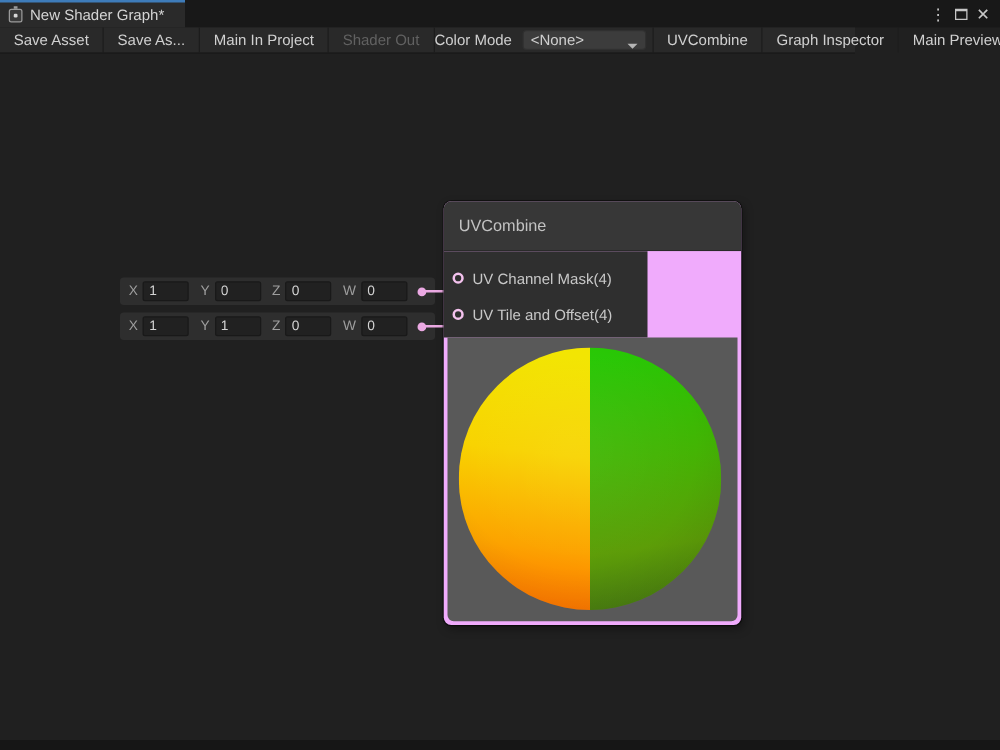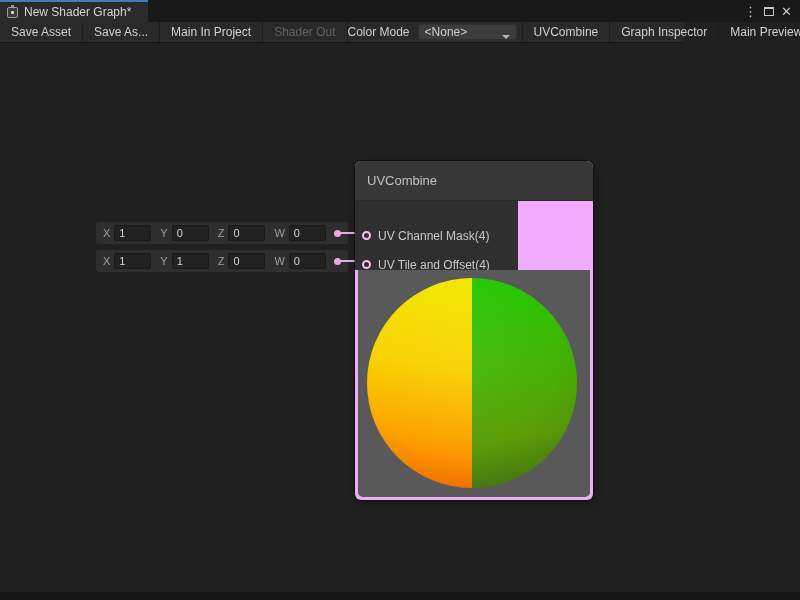--- a/index.html
+++ b/index.html
@@ -120,21 +120,21 @@
     height:40px; background:#373737; border-bottom:1px solid #2a2a2a;
     border-radius:6px 6px 0 0;
     display:flex; align-items:center; padding-left:12px;
   }
   .node-title { font-size:13px; color:#c2c2c2; }
   .node-body { display:flex; height:69px; }
   .node-inputs { width:163px; background:#2f2f2f; }
   .port-row {
     height:29px; display:flex; align-items:center; padding-left:7px; gap:7px;
   }
-  .port-row.first { margin-top:20px; }
+  .port-row.first { margin-top:7px; }
   .port-circle {
     width:9px; height:9px; border-radius:50%; flex:0 0 auto;
     border:2px solid #f4c2ee; background:transparent;
   }
   .port-circle.out { border-color:#a5c93a; }
   .port-label { font-size:12px; color:#c8c8c8; white-space:nowrap; }
   .node-output {
     flex:1; background:#242424;
     display:flex; justify-content:flex-end; align-items:flex-start;
     padding:12px 8px 0 0; gap:7px;

